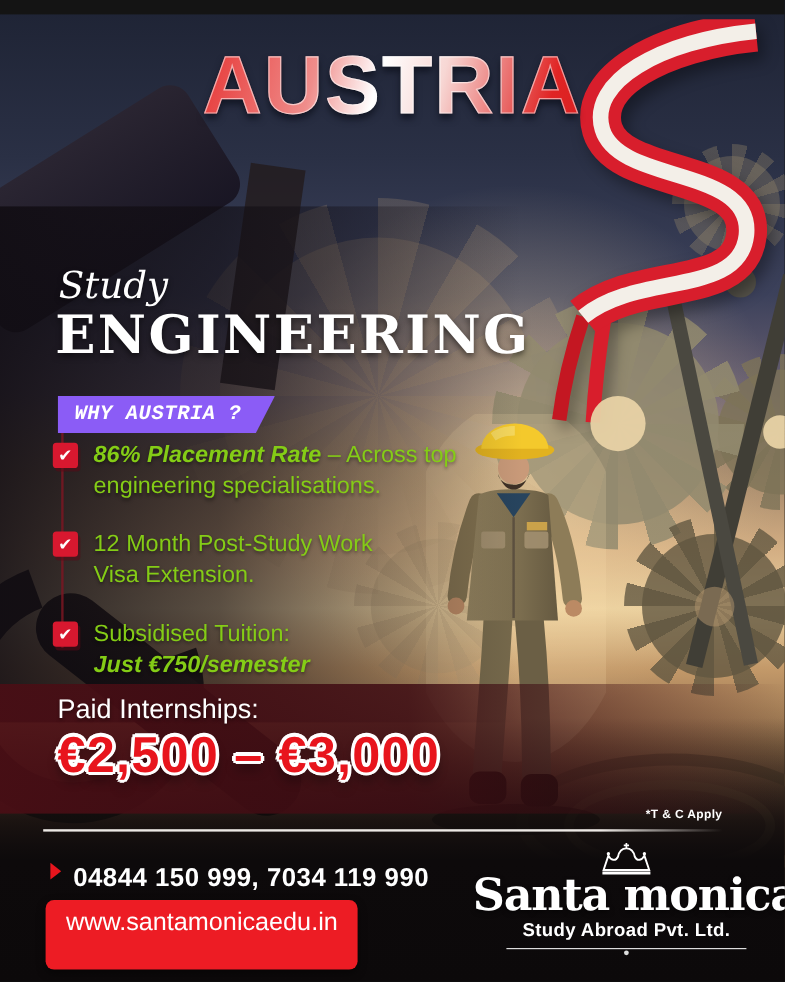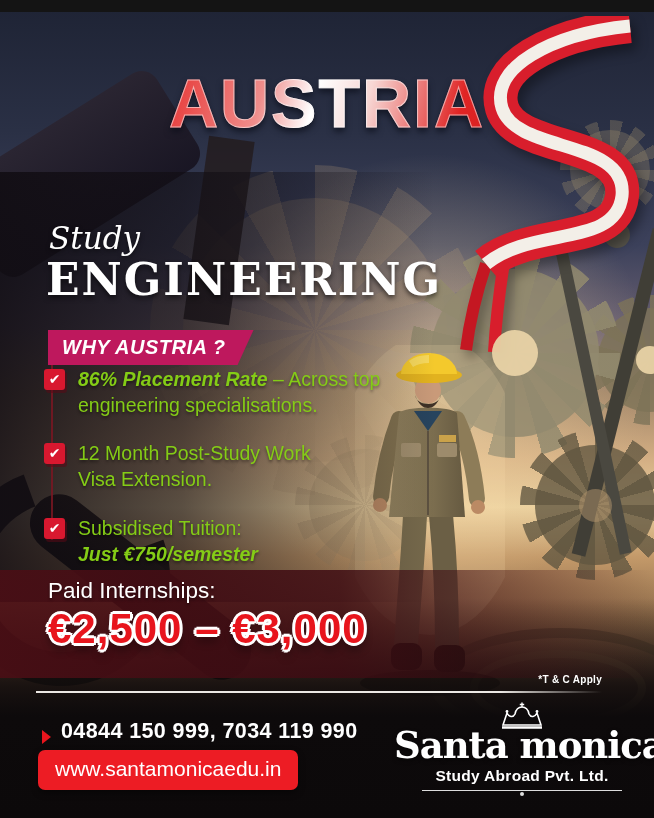--- a/index.html
+++ b/index.html
@@ -39,62 +39,62 @@
   .shade-left{position:absolute;left:0;top:172px;width:435px;height:430px;
       background:linear-gradient(90deg,rgba(17,13,19,0.9) 0%,rgba(17,13,19,0.66) 42%,rgba(17,13,19,0) 100%);}
   .shade-bottom{position:absolute;left:0;top:598px;width:100%;height:220px;
       background:linear-gradient(180deg,rgba(13,10,11,0) 0%,rgba(13,10,11,0.82) 40%,#0d0a0b 54%,#0c090a 100%);}
   .ribbon{position:absolute;left:420px;top:16px;width:234px;height:345px;
       filter:drop-shadow(5px 7px 6px rgba(0,0,0,0.35));}
   .top-strip{position:absolute;left:0;top:0;width:100%;height:12px;background:#141414;z-index:9;}
 
   
   .fg{position:absolute;z-index:5;}
-  .title{top:64px;left:0;right:0;text-align:center;font-size:68px;font-weight:bold;letter-spacing:2px;
+  .title{top:32px;left:0;right:0;text-align:center;font-size:68px;font-weight:bold;letter-spacing:2px;
       color:#e0181f;text-shadow:0 4px 6px rgba(5,8,18,0.6);}
   @supports (-webkit-background-clip:text){
     .title{background:linear-gradient(105deg,#c8141b 0%,#e73a39 26%,#ef8d8b 40%,#ffffff 48%,#f7d7d4 56%,#e02424 70%,#b50f15 100%);
       -webkit-background-clip:text;background-clip:text;color:transparent;text-shadow:none;
       -webkit-text-stroke:1px rgba(255,255,255,0.55);
       filter:drop-shadow(0 4px 3px rgba(8,10,22,0.65));}
   }
   .intake{top:121px;left:50%;transform:translateX(-50%);background:#e8151d;border:3px solid #e8151d;
       box-shadow:inset 0 0 0 2px #ffffff, 0 4px 8px rgba(0,0,0,0.35);
       color:#fff;font-size:23px;font-weight:bold;letter-spacing:0.5px;padding:4px 15px;white-space:nowrap;}
   .study{left:49px;top:220px;color:#fff;font-family:"DejaVu Serif",cursive;font-style:italic;font-size:31px;
       text-shadow:0 2px 4px rgba(0,0,0,0.5);}
   .program{left:46px;top:254px;color:#fff;font-family:"DejaVu Serif",serif;font-weight:bold;font-size:44px;
       letter-spacing:2px;text-shadow:0 3px 5px rgba(0,0,0,0.55);}
-  .why{left:48px;top:330px;background:#be185d;color:#fff;font-size:20px;font-weight:bold;font-style:italic;
+  .why{left:48px;top:330px;background:#8b5cf6;color:#fff;font-size:17px;font-weight:bold;font-style:italic;
       padding:6px 28px 6px 14px;letter-spacing:0.5px;
-      clip-path:polygon(0 0,100% 0,calc(100% - 16px) 100%,0 100%);}
+      clip-path:polygon(0 0,100% 0,calc(100% - 16px) 100%,0 100%);font-family:Liberation Mono, monospace;}
   .connector{left:51px;top:352px;width:2px;height:188px;background:rgba(122,22,34,0.85);z-index:4;position:absolute;}
   .benefits{left:44px;top:366px;width:345px;}
   .benefit{display:flex;gap:13px;align-items:flex-start;margin-bottom:22px;}
   .check{width:21px;height:21px;flex:none;background:#d8182f;border-radius:3px;color:#fff;
       font-size:14px;line-height:21px;text-align:center;margin-top:3px;
       box-shadow:2px 3px 0 rgba(90,10,22,0.55);}
   .btxt{color:#84cc16;font-size:19.5px;line-height:1.34;text-shadow:0 2px 3px rgba(0,0,0,0.45);}
   .b-strong{font-weight:bold;font-style:italic;}
   .band{left:0;top:570px;width:100%;height:108px;padding:8px 0 0 48px;box-sizing:border-box;
       background:linear-gradient(90deg,rgba(74,14,21,0.92) 0%,rgba(62,12,19,0.85) 52%,rgba(62,12,19,0) 100%);}
   .band-label{color:#fff;font-size:22.5px;text-shadow:0 2px 3px rgba(0,0,0,0.4);}
   .amount-row{display:flex;align-items:baseline;gap:6px;margin-top:1px;}
   .amount{color:#e8151d;font-size:42px;font-weight:bold;letter-spacing:1px;
       text-shadow:3px 0 0 #fff,-3px 0 0 #fff,0 3px 0 #fff,0 -3px 0 #fff,
                   2px 2px 0 #fff,-2px 2px 0 #fff,2px -2px 0 #fff,-2px -2px 0 #fff,
                   0 7px 9px rgba(0,0,0,0.45);}
   .suffix{color:#fff;font-size:25px;font-weight:500;text-shadow:0 2px 3px rgba(0,0,0,0.4);}
   .terms{right:52px;top:674px;color:#fff;font-size:10px;font-weight:bold;letter-spacing:0.3px;}
   .divider{left:36px;top:691px;width:566px;height:2px;
       background:linear-gradient(90deg,#ece8e4 0%,#ece8e4 82%,rgba(236,232,228,0) 100%);}
-  .phone-row{left:42px;top:719px;display:flex;align-items:flex-end;gap:10px;}
+  .phone-row{left:42px;top:719px;display:flex;align-items:flex-start;gap:10px;}
   .tri{width:0;height:0;border-left:9px solid #e8151d;border-top:7px solid transparent;border-bottom:7px solid transparent;}
   .phones{color:#fff;font-size:21.5px;font-weight:bold;letter-spacing:0.4px;white-space:nowrap;}
-  .site{left:38px;top:750px;background:#ed1c24;color:#fff;font-size:21px;padding:7px 17px 9px;border-radius:7px;
+  .site{left:38px;top:750px;background:#ed1c24;color:#fff;font-size:21px;padding:7px 17px 27px;border-radius:7px;
       box-shadow:0 3px 7px rgba(0,0,0,0.4);white-space:nowrap;}
   .logo{left:394px;top:702px;width:256px;text-align:center;color:#fff;}
   .crown{display:block;margin:0 auto -4px;}
   .logo-name{font-family:"DejaVu Serif",serif;font-weight:bold;font-size:37px;letter-spacing:-1px;line-height:1.05;
       text-shadow:0 2px 4px rgba(0,0,0,0.55);white-space:nowrap;}
   .tagline{font-size:15.5px;font-weight:bold;letter-spacing:0.3px;margin-top:2px;}
   .logo-rule{position:relative;margin:5px auto 0;width:200px;height:1px;background:#ddd;}
   .logo-rule::after{content:"";position:absolute;left:50%;top:2px;width:4px;height:4px;margin-left:-2px;
       border-radius:50%;background:#ddd;}
   .abs{position:absolute;}

